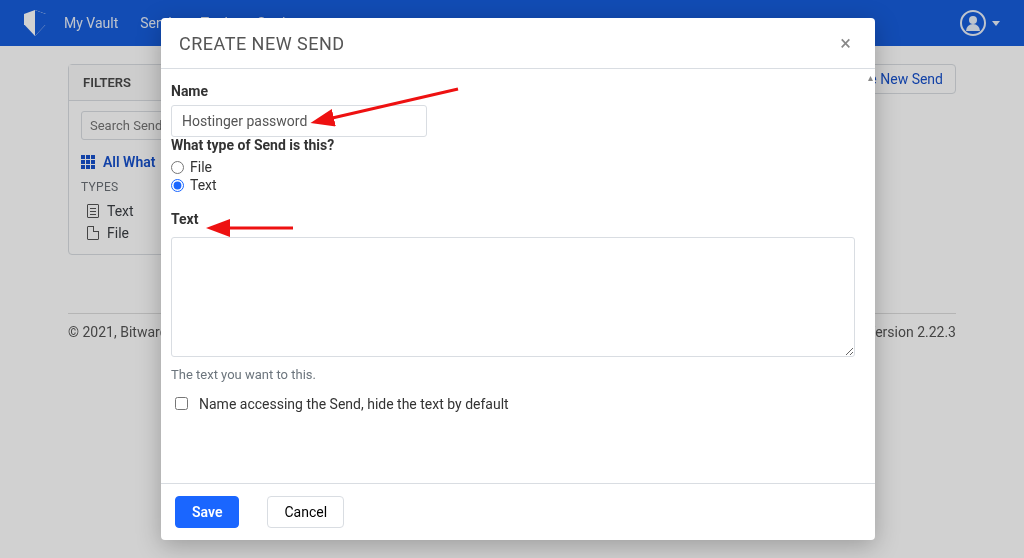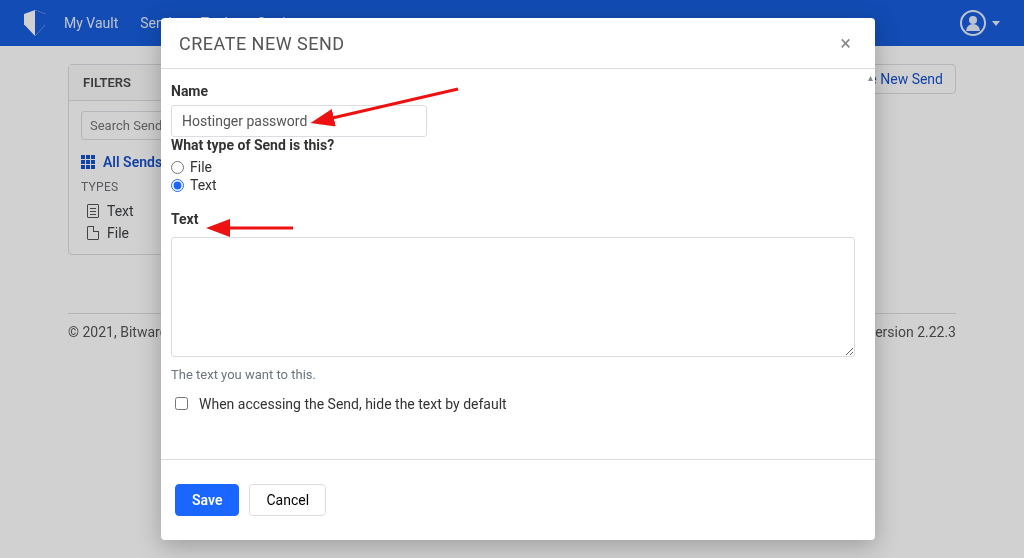--- a/index.html
+++ b/index.html
@@ -59,21 +59,21 @@
   .modal-body{flex:1;overflow-y:auto;padding:14px 20px 10px 10px;position:relative;}
   .modal-body::-webkit-scrollbar{width:10px;}
   .modal-body::-webkit-scrollbar-thumb{background:#c7c7c7;border-radius:5px;}
   .field-label{font-weight:700;color:#333;font-size:14px;margin:0 0 6px;}
   .name-input{width:256px;padding:7px 10px;border:1px solid var(--border);border-radius:3px;font-size:14px;color:#555;}
   .hint{font-size:13px;color:var(--muted);margin:6px 0 18px;}
   .radio-row{display:flex;align-items:center;gap:6px;font-size:14px;color:#333;margin:2px 0;}
   .radio-row input{accent-color:#1a66ff;margin:0;}
   .textarea{width:100%;height:120px;border:1px solid var(--border);border-radius:3px;resize:vertical;margin-top:4px;font-size:14px;padding:6px;}
   .check-row{display:flex;align-items:center;gap:8px;font-size:14px;color:#333;margin-top:4px;}
-  .modal-footer{padding:24px 14px;border-top:1px solid var(--border);display:flex;gap:10px;}
+  .modal-footer{padding:12px 14px;border-top:1px solid var(--border);display:flex;gap:28px;}
   .btn{padding:7px 16px;border-radius:4px;font-size:14px;cursor:pointer;}
   .btn-primary{background:#1a66ff;border:1px solid #1a66ff;color:#fff;font-weight:600;}
   .btn-secondary{background:#fff;border:1px solid var(--border);color:#000000;}
   
   .scroll-arrow-up{position:absolute;right:2px;top:54px;font-size:10px;color:#888;}
   
   .arrow{position:absolute;pointer-events:none;}
   .arrow svg{overflow:visible;}
 </style>
 </head>
@@ -105,21 +105,21 @@
                 <i></i>
                 <i></i>
                 <i></i>
                 <i></i>
                 <i></i>
                 <i></i>
                 <i></i>
                 <i></i>
                 <i></i>
               </span>
-            <span>All Sends</span>
+            <span>All What</span>
           </div>
           <div class="types-label">TYPES</div>
           <div class="type-item">
             <span class="doc-icon lines"></span>
             <span>Text</span>
           </div>
           <div class="type-item">
             <span class="doc-icon fold"></span>
             <span>File</span>
           </div>
@@ -160,21 +160,21 @@
       <input type="radio" name="sendtype" checked="" style="">
       <span>Text</span>
     </label>
 
     <p class="field-label" style="margin-top:18px;">Text</p>
     <textarea class="textarea" style=""></textarea>
     <div class="hint" style="margin-bottom:12px;">The text you want to this.</div>
 
     <label class="check-row">
       <input type="checkbox" style="">
-      <span>When accessing the Send, hide the text by default</span>
+      <span>Name accessing the Send, hide the text by default</span>
     </label>
 
     <div style="height:20px"></div>
   </div>
   <div class="modal-footer">
     <button class="btn btn-primary">Save</button>
     <button class="btn btn-secondary">Cancel</button>
   </div>
 </div>
 

